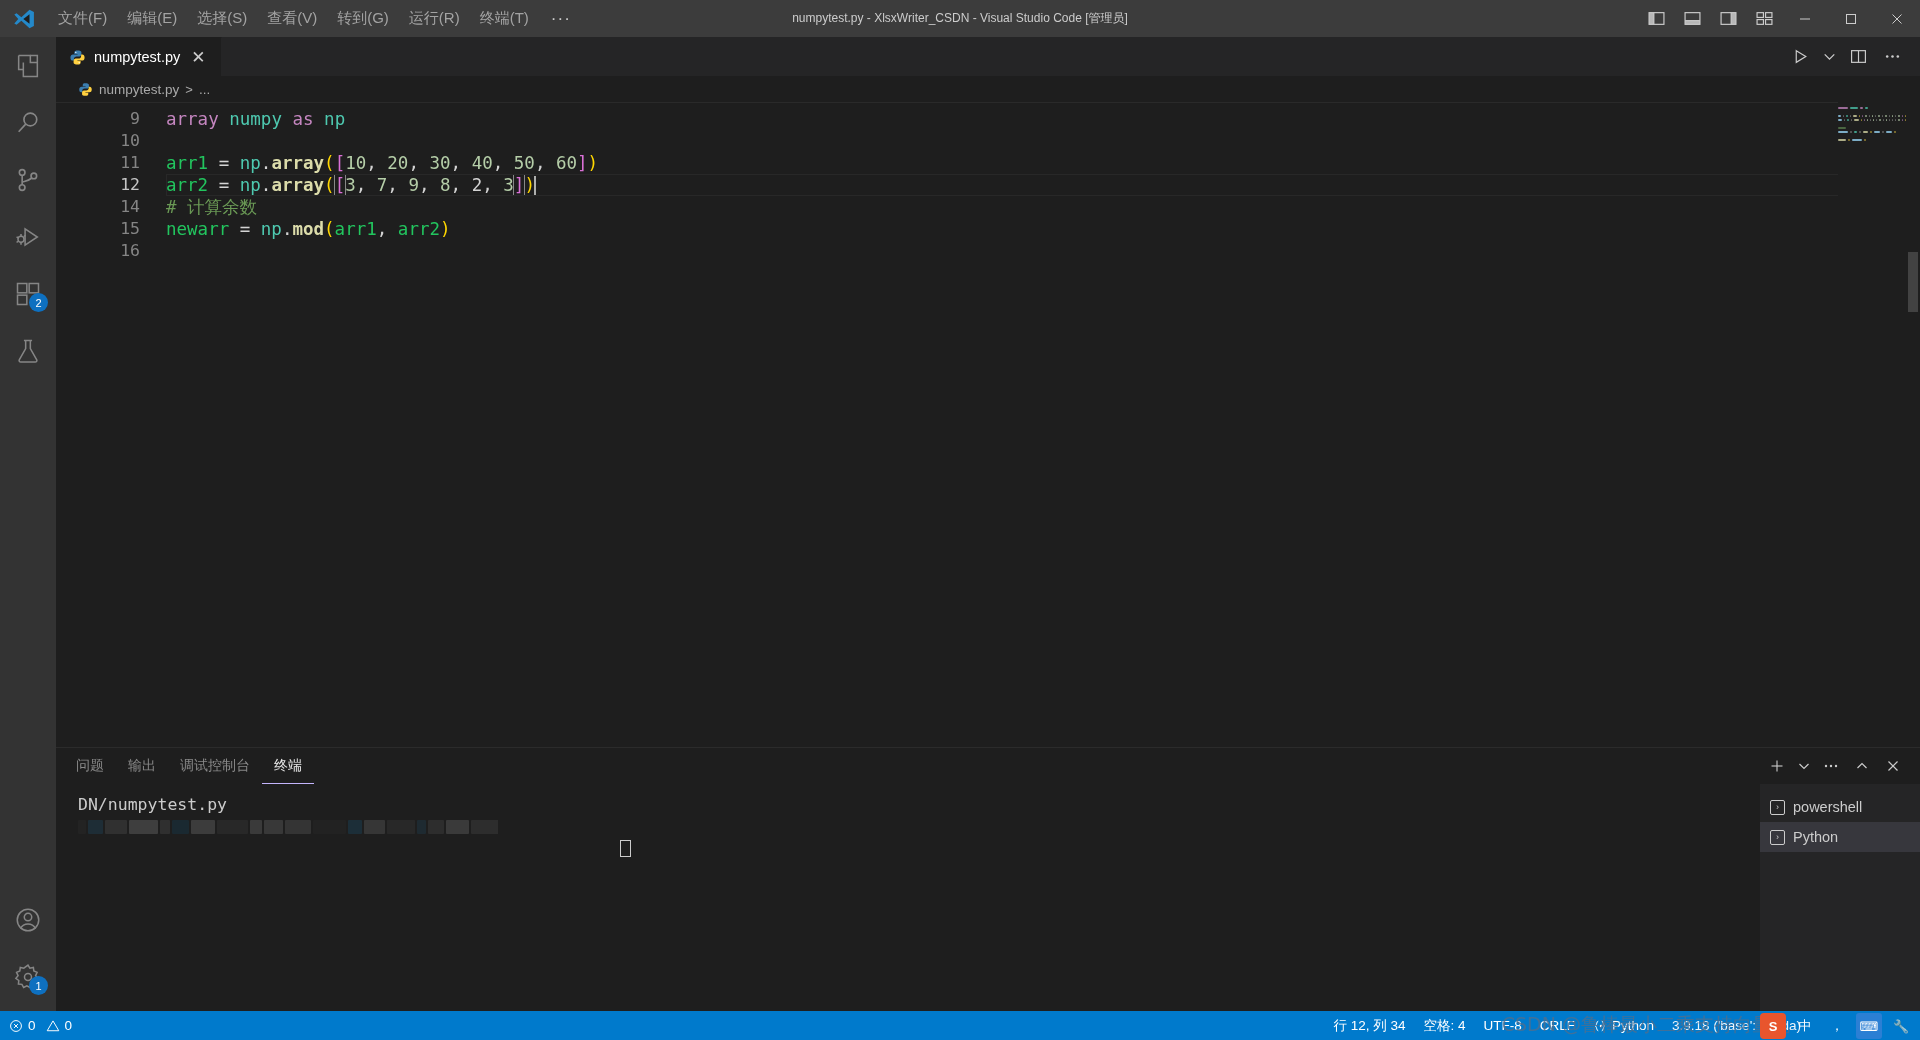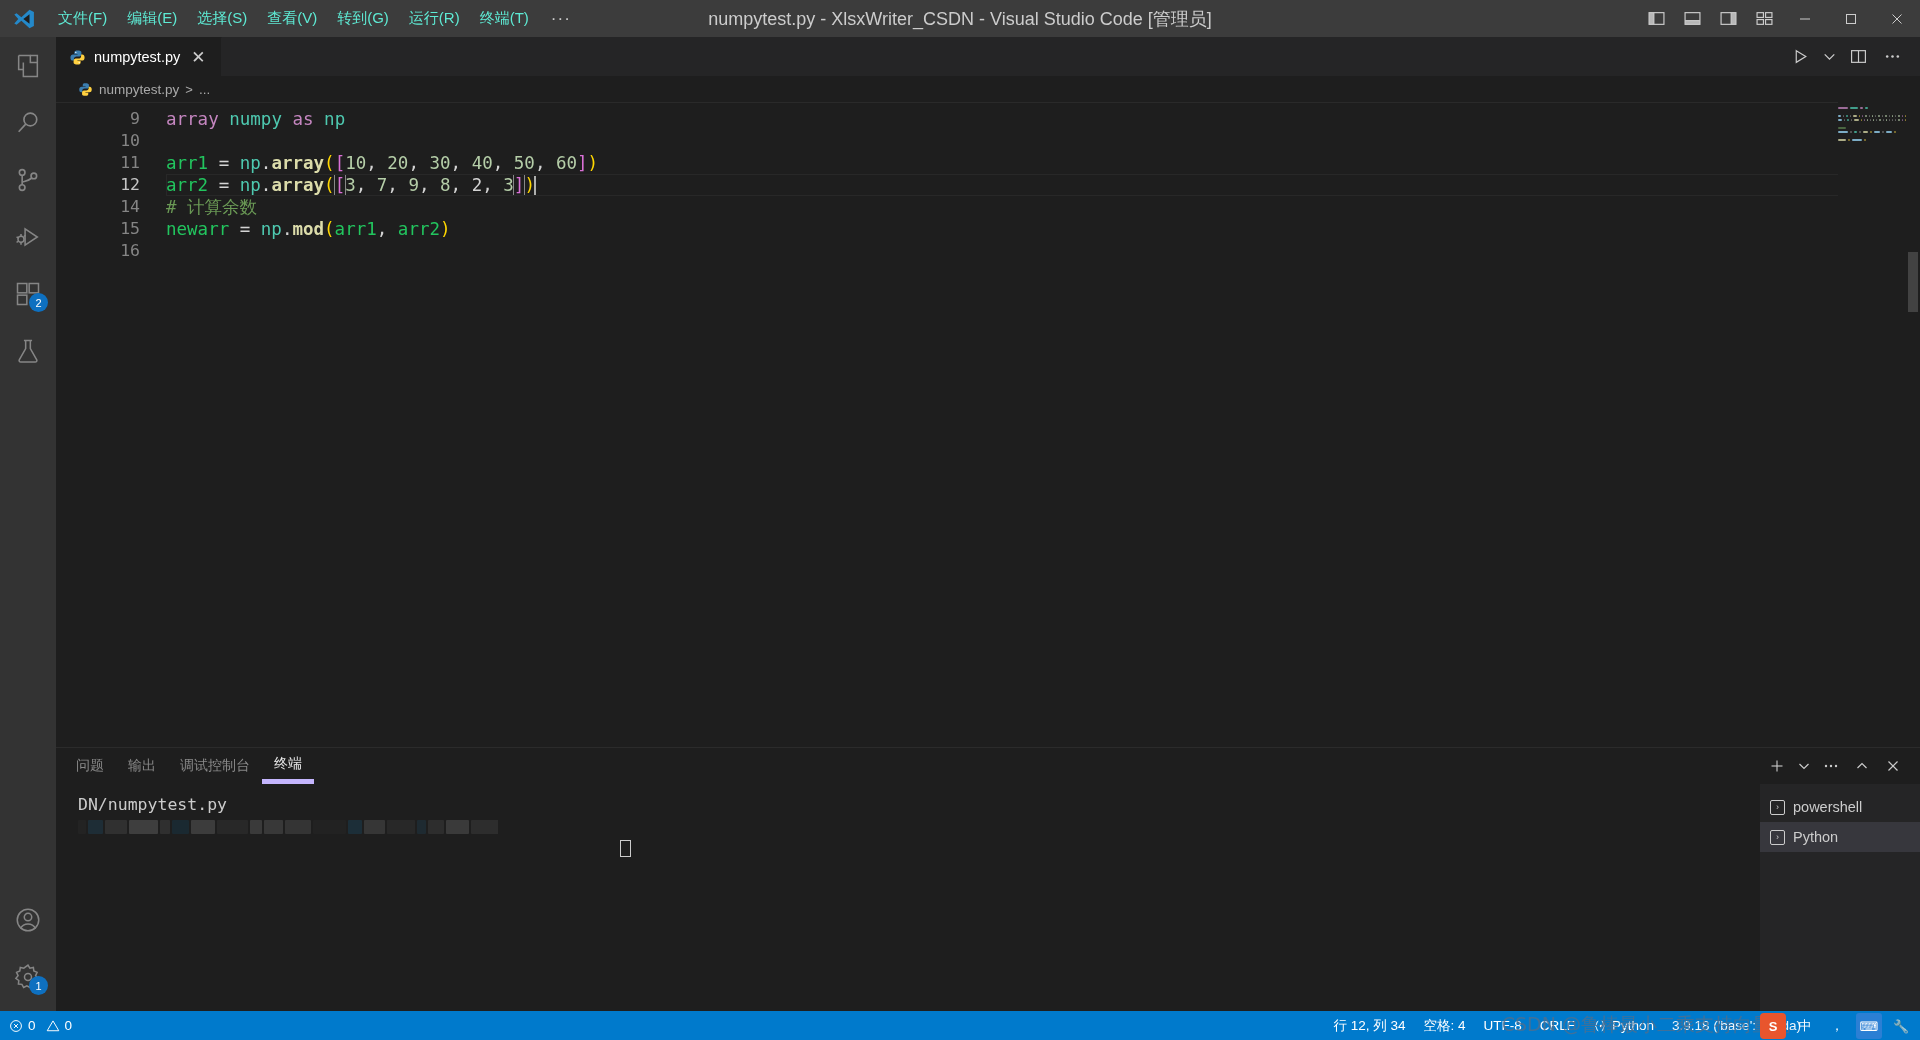--- a/index.html
+++ b/index.html
@@ -15,27 +15,27 @@
   
   .titlebar {
     height:37px; background:#3c3c3c; display:flex; align-items:center;
     flex:0 0 37px; position:relative;
   }
   .vscode-logo { width:48px; display:flex; align-items:center; justify-content:center; }
   .vscode-logo svg { width:22px; height:22px; }
   .menu { display:flex; align-items:center; height:100%; }
   .menu-item {
     padding:4px 10px; height:100%; display:flex; align-items:center;
-    font-size:15px; color:#5eead4; white-space:nowrap; cursor:default;
+    font-size:15px; color:#a3a3a3; white-space:nowrap; cursor:default;
   }
   .menu-more { padding:0 12px; font-size:17px; letter-spacing:1px; color:#cccccc;
     height:100%; display:flex; align-items:center; }
   .title-center {
     position:absolute; left:0; right:0; text-align:center;
-    font-size:18px; color:#cccccc; pointer-events:none;
+    font-size:12px; color:#cccccc; pointer-events:none;
   }
   .titlebar-right { margin-left:auto; display:flex; align-items:center; height:100%; z-index:2; }
   .layout-btn { width:36px; height:100%; display:flex; align-items:center; justify-content:center; }
   .layout-btn svg { width:17px; height:17px; }
   .winctl { width:46px; height:100%; display:flex; align-items:center; justify-content:center; }
   .winctl svg { width:12px; height:12px; }
 
   
   .body-row { display:flex; flex:1 1 auto; min-height:0; }
 
@@ -130,21 +130,21 @@
   .ed-thumb { position:absolute; right:2px; width:10px; background:#424242; border-radius:0; }
 
   
   .panel { height:264px; flex:0 0 264px; background:#1e1e1e; display:flex; flex-direction:column;
            border-top:1px solid #2b2b2b; position:relative; }
   .panel-header { height:36px; flex:0 0 36px; display:flex; align-items:stretch; padding-left:8px; }
   .ptab {
     display:flex; align-items:center; padding:0 12px; font-size:14px; color:#888888;
     border-bottom:1px solid transparent; cursor:pointer; white-space:nowrap;
   }
-  .ptab.active { color:#e7e7e7; border-bottom:5px solid #c4b5fd; }
+  .ptab.active { color:#e7e7e7; border-bottom:1px solid #c4b5fd; }
   .panel-actions { margin-left:auto; display:flex; align-items:center; padding-right:12px; gap:1px; }
   .pact { width:30px; height:30px; display:flex; align-items:center; justify-content:center;
           color:#cccccc; border-radius:4px; cursor:pointer; }
   .pact svg { width:16px; height:16px; }
 
   .panel-body { flex:1 1 auto; display:flex; min-height:0; }
   .terminal {
     flex:1 1 auto; padding:10px 0 0 22px; font-family:"DejaVu Sans Mono", monospace;
     font-size:16.5px; line-height:21px; color:#cccccc; position:relative; min-width:0;
   }

